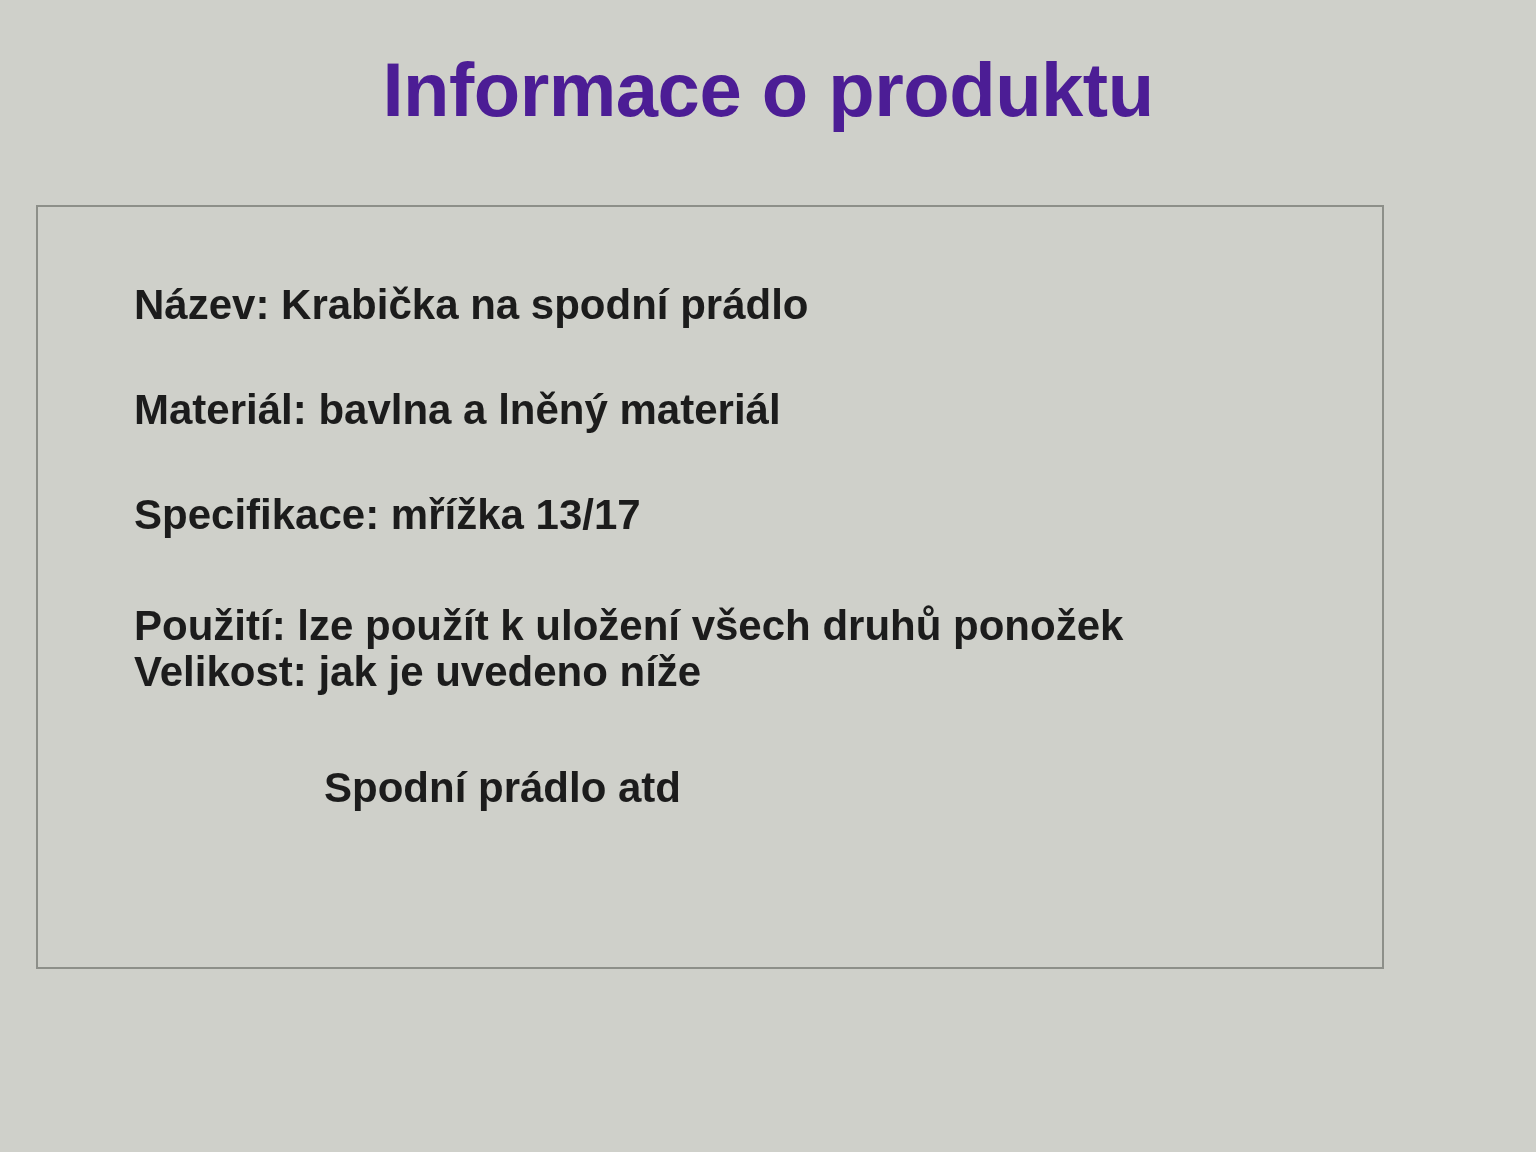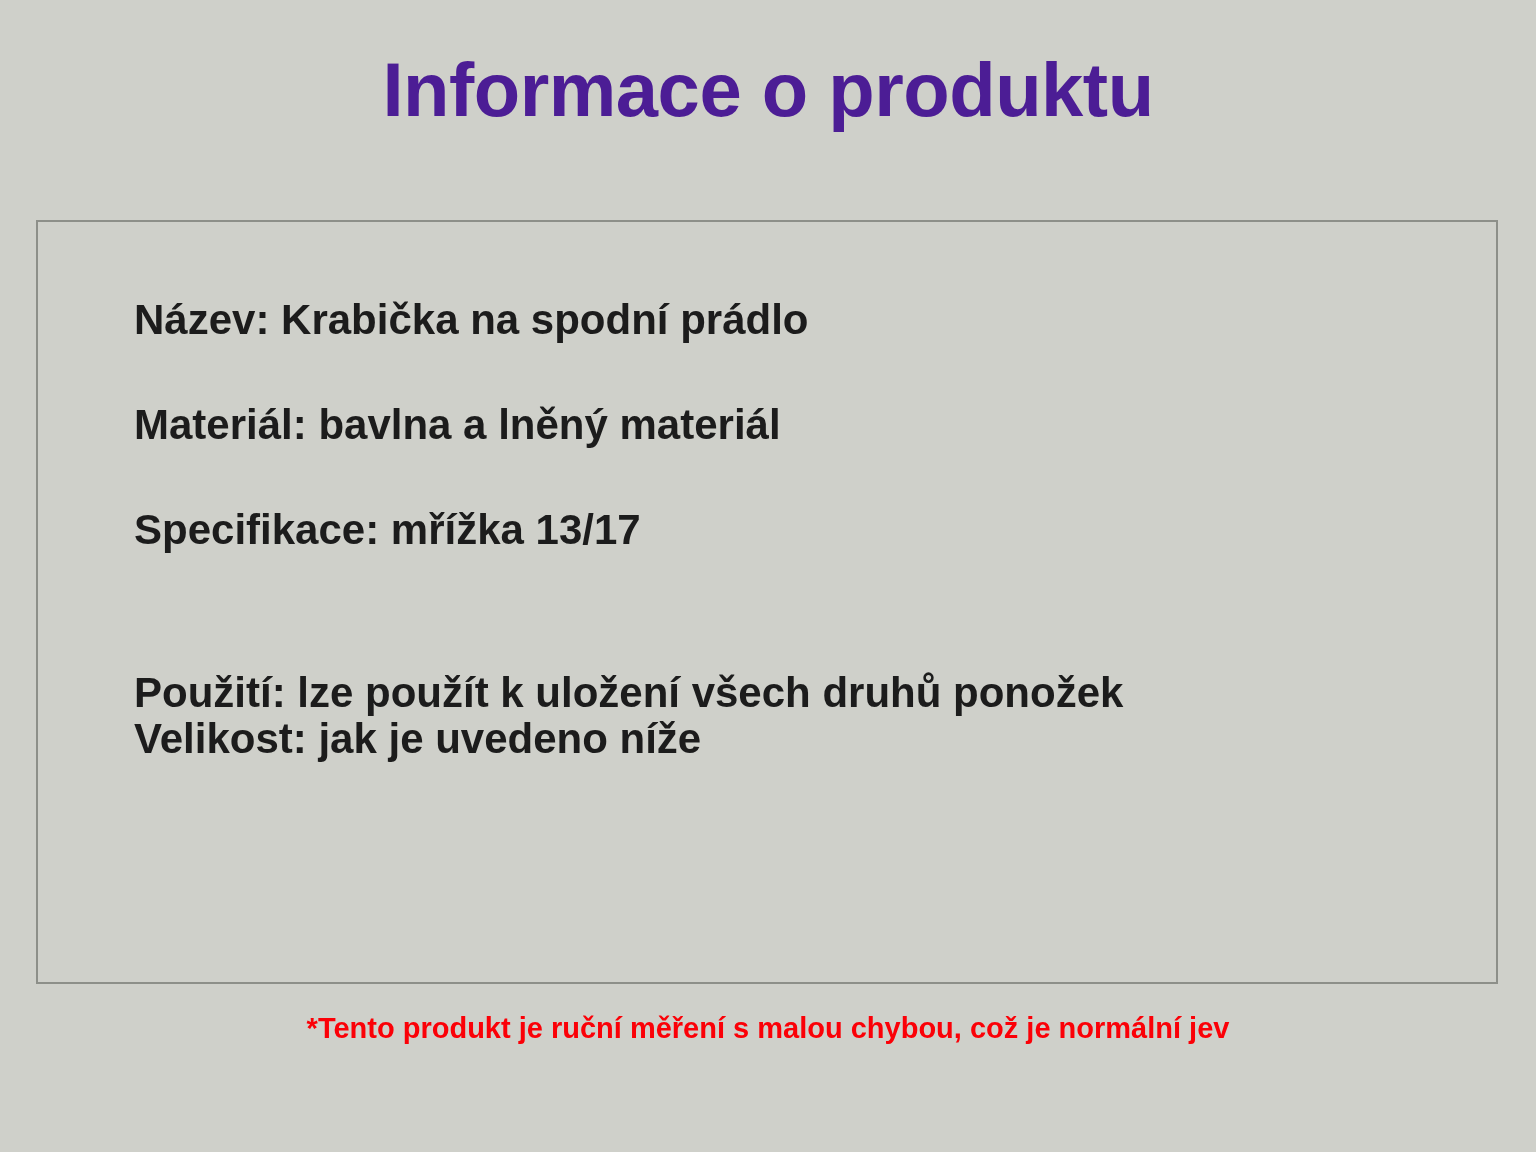--- a/index.html
+++ b/index.html
@@ -29,43 +29,43 @@
     color: #4c1d95;
     font-size: 76px;
     font-weight: bold;
     letter-spacing: -0.5px;
     line-height: 1.0;
     white-space: nowrap;
   }
   .info-box {
     position: absolute;
     left: 36px;
-    top: 220px;
-    width: 1462px;
+    top: 205px;
+    width: 1348px;
     height: 764px;
     box-sizing: border-box;
     border: 2px solid #8d8f89;
     background: transparent;
   }
   .lines {
     position: absolute;
     left: 96px;
     top: 75px;
     width: 1330px;
   }
   .line {
     color: #1c1c1c;
     font-size: 42px;
     font-weight: bold;
     line-height: 1.1;
     white-space: nowrap;
   }
   .gap-1 { margin-bottom: 59px; }
   .gap-2 { margin-bottom: 59px; margin-top: 20px; }
-  .gap-3 { margin-bottom: 116px; }
+  .gap-3 { margin-bottom: 64px; }
   .gap-4 { margin-bottom: 70px; }
   .line.indent {
     margin-top: 16px;
     padding-left: 190px;
   }
   .footnote {
     position: absolute;
     top: 1012px;
     left: 0;
     width: 100%;
@@ -89,19 +89,19 @@
       <div class="line gap-1">Název: Krabička na spodní prádlo</div>
 
       <div class="line gap-2">Materiál: bavlna a lněný materiál</div>
 
       <div class="line gap-3">Specifikace: mřížka 13/17</div>
 
       <div class="line">Použití: lze použít k uložení všech druhů ponožek</div>
 
       <div class="line gap-4">Velikost: jak je uvedeno níže</div>
 
+      <div class="line indent">Spodní prádlo atd</div>
 
     </div>
   </div>
 
-  <div class="footnote">*Tento produkt je ruční měření s malou chybou, což je normální jev</div>
 
 </div>
 
 </body></html>

